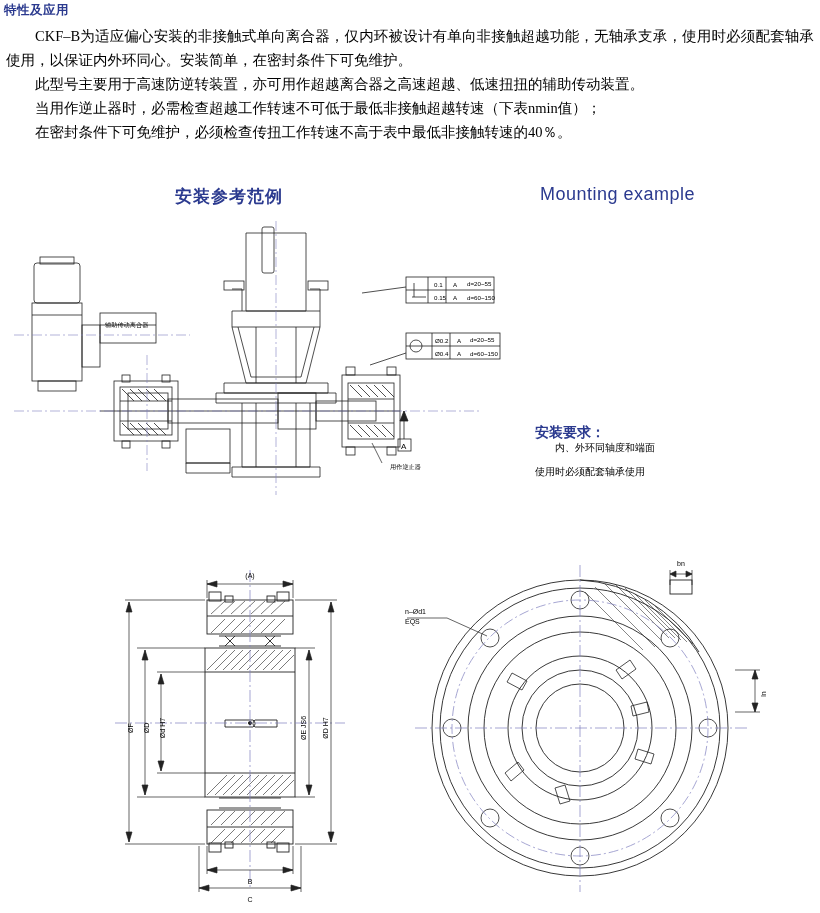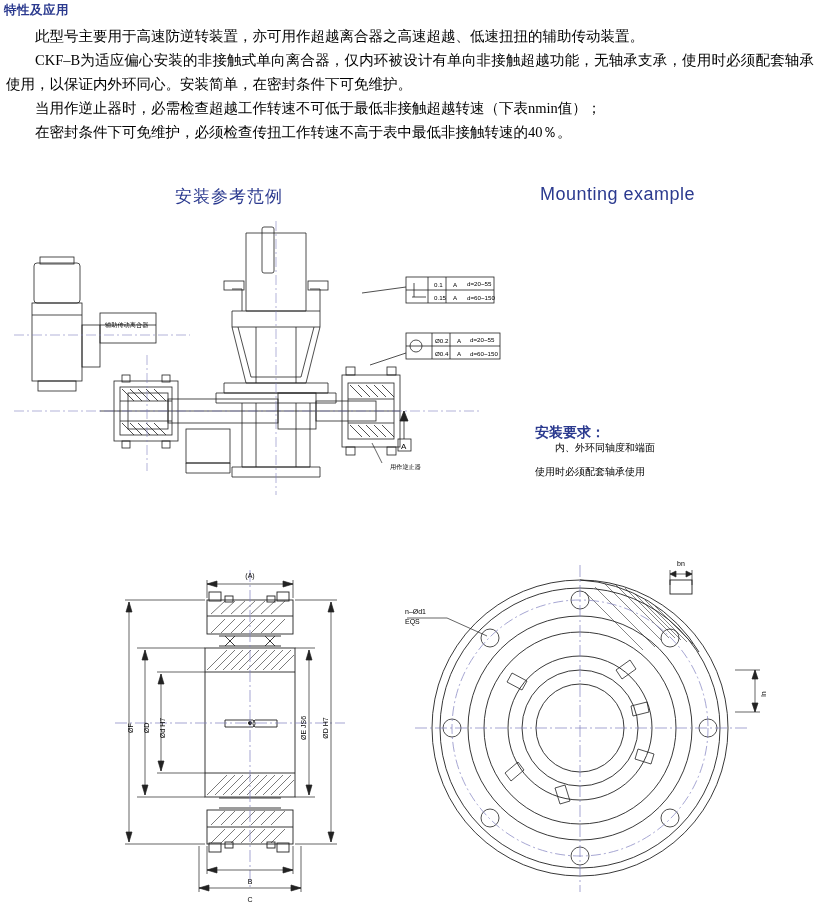--- a/index.html
+++ b/index.html
@@ -50,21 +50,21 @@
   .body-text p.indent {
     text-indent: 2em;
   }
 
   
   .mount-title-cn {
     position: absolute;
     left: 175px;
     top: 185px;
     font-size: 17px;
-    font-weight: normal;
+    font-weight: bold;
     color: #2b3a8f;
     letter-spacing: 1px;
   }
   .mount-title-en {
     position: absolute;
     left: 540px;
     top: 184px;
     font-size: 18px;
     font-weight: normal;
     color: #2b3a8f;
@@ -127,22 +127,22 @@
   }
 </style>
 </head>
 <body>
 
 <div class="page">
 
   <div class="section-title">特性及应用</div>
 
   <div class="body-text">
+    <p class="indent">CKF–B为适应偏心安装的非接触式单向离合器，仅内环被设计有单向非接触超越功能，无轴承支承，使用时必须配套轴承使用，以保证内外环同心。安装简单，在密封条件下可免维护。</p>
     <p class="indent">此型号主要用于高速防逆转装置，亦可用作超越离合器之高速超越、低速扭扭的辅助传动装置。</p>
-    <p class="indent">CKF–B为适应偏心安装的非接触式单向离合器，仅内环被设计有单向非接触超越功能，无轴承支承，使用时必须配套轴承使用，以保证内外环同心。安装简单，在密封条件下可免维护。</p>
     <p class="indent">当用作逆止器时，必需检查超越工作转速不可低于最低非接触超越转速（下表nmin值）；</p>
     <p class="indent">在密封条件下可免维护，必须检查传扭工作转速不高于表中最低非接触转速的40％。</p>
   </div>
 
   <div class="mount-title-cn">安装参考范例</div>
   <div class="mount-title-en">Mounting example</div>
 
   <div class="req-title">安装要求：</div>
   <div class="req-body">
     <div class="l2">内、外环同轴度和端面</div>

